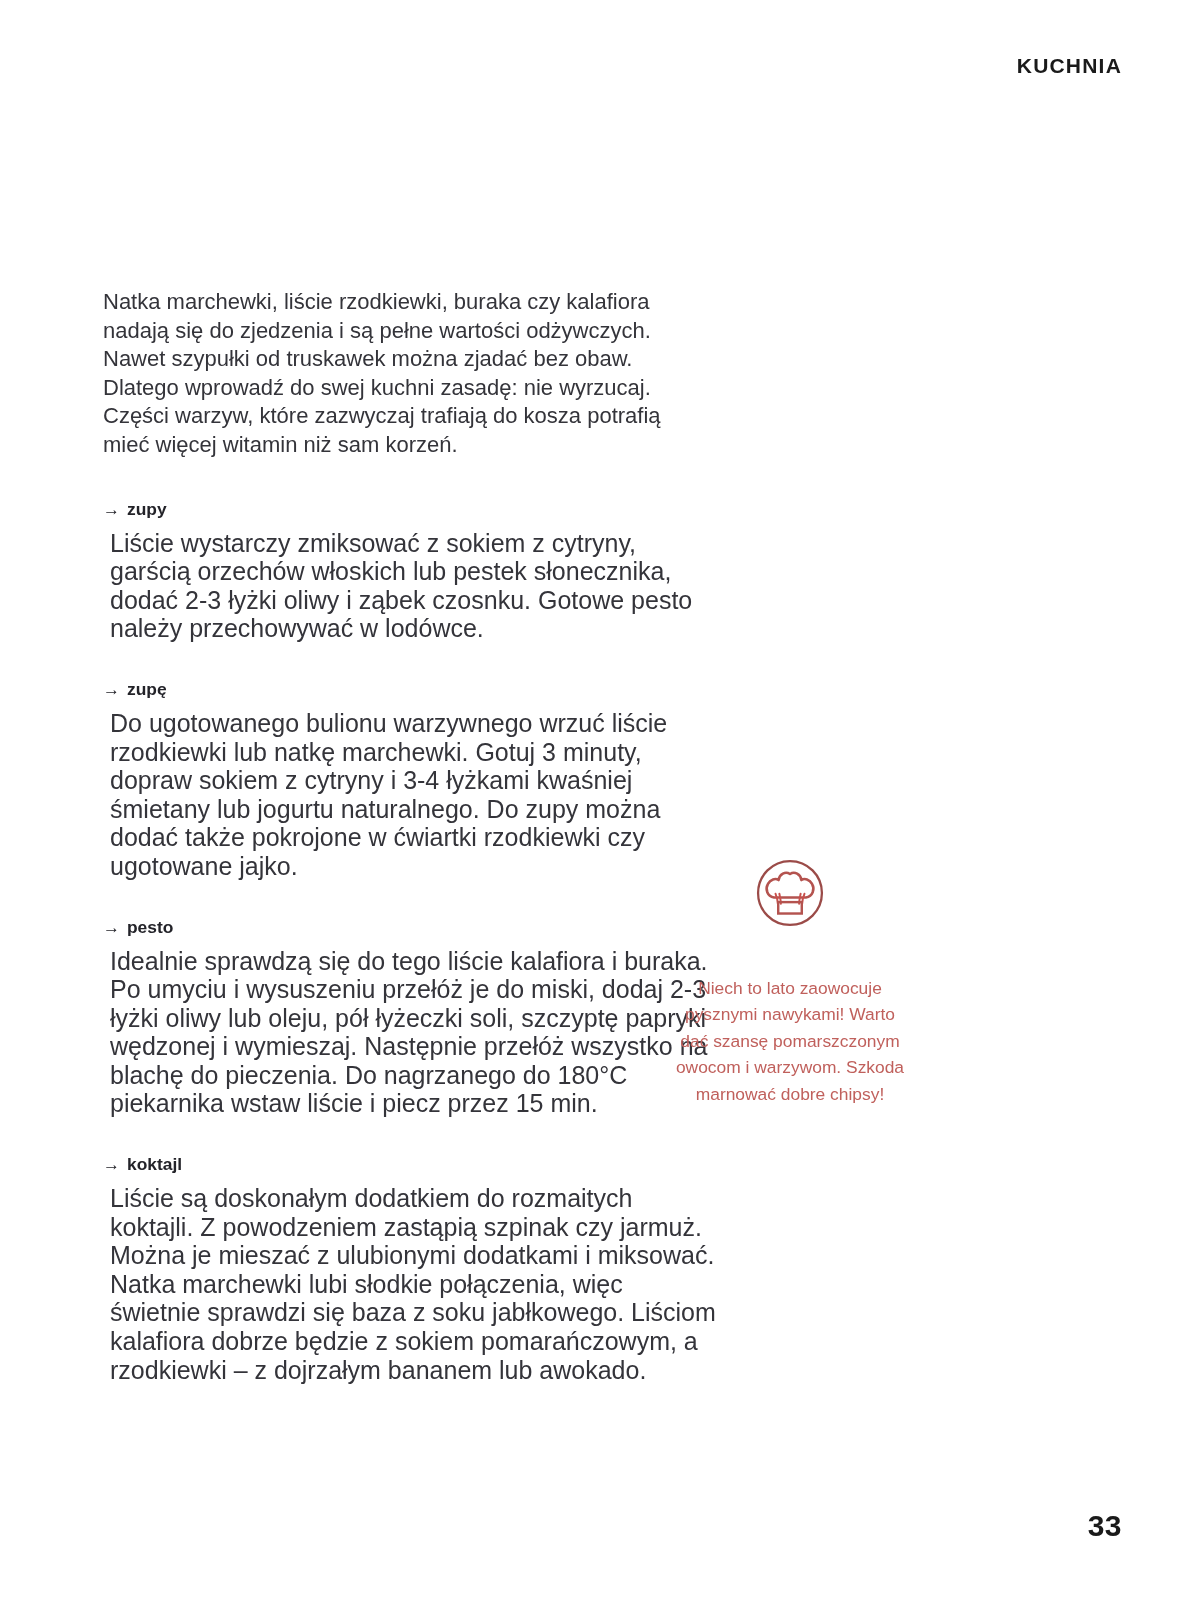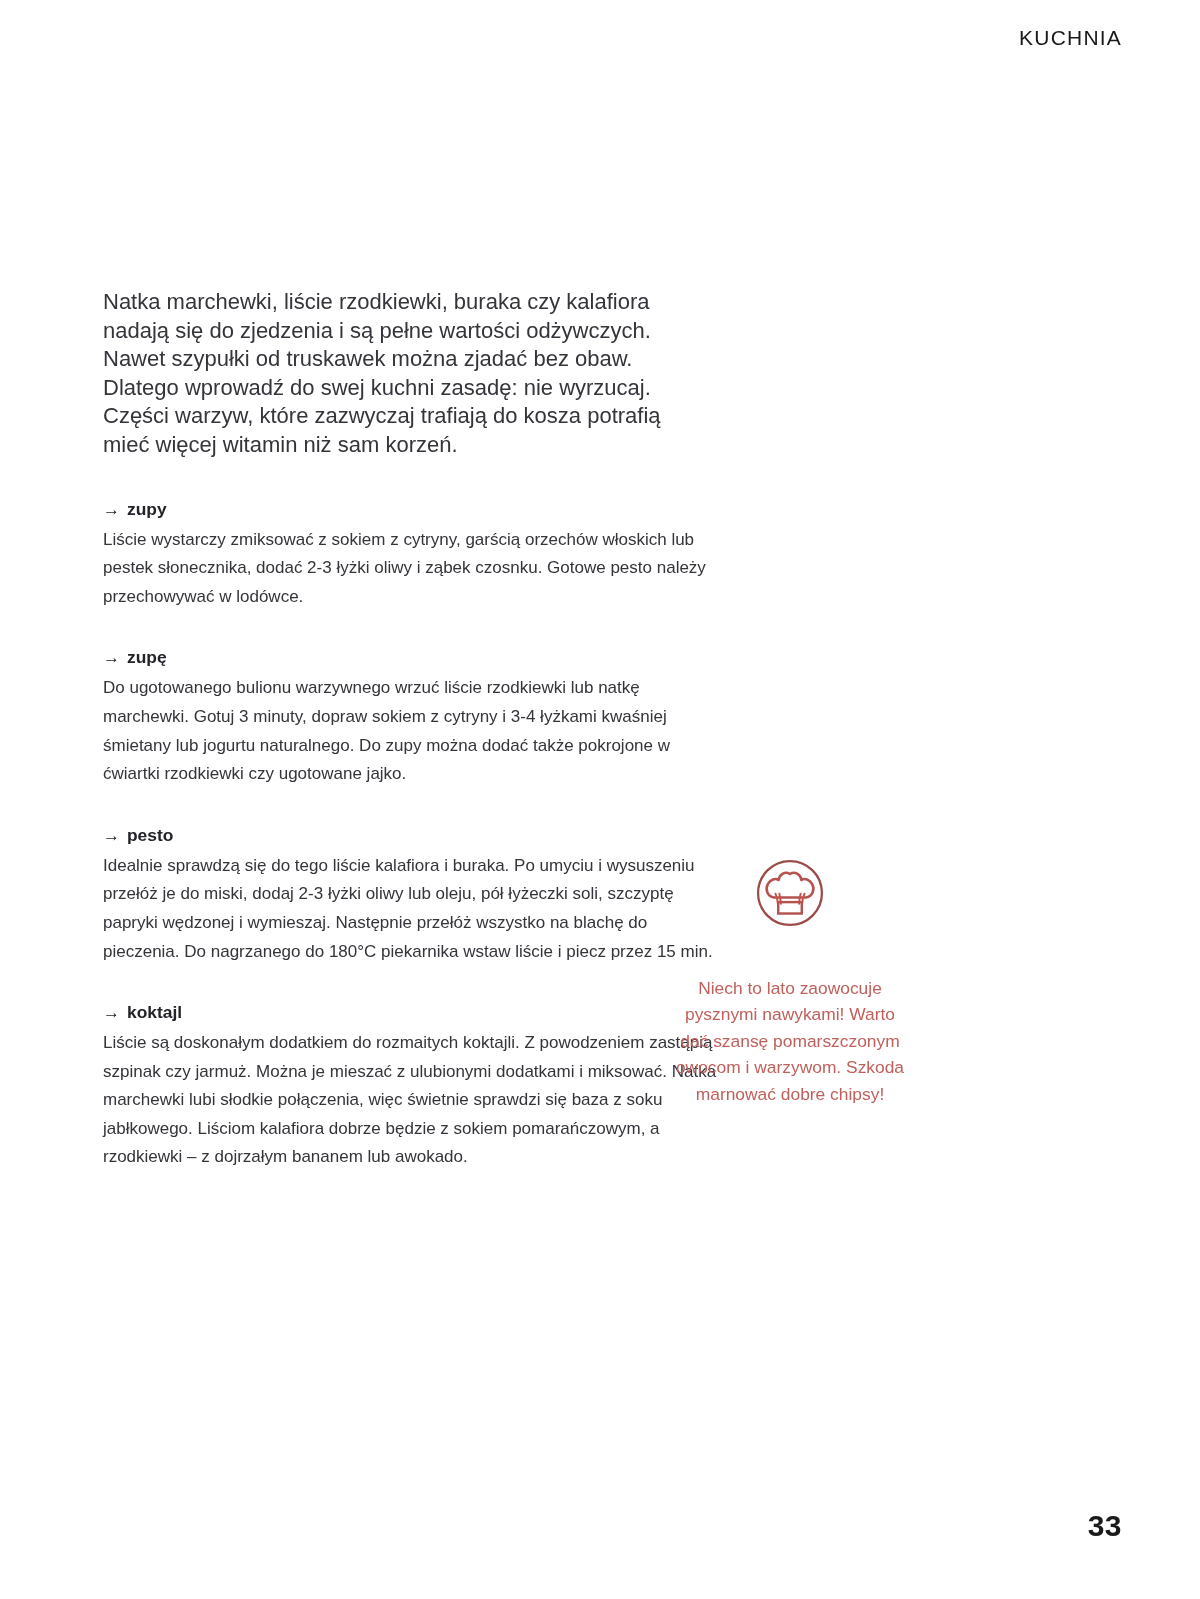--- a/index.html
+++ b/index.html
@@ -13,24 +13,24 @@
     height: 1599px;
     position: relative;
     font-family: "Liberation Sans", "DejaVu Sans", sans-serif;
     color: #2b2b2b;
     overflow: hidden;
   }
 
   
   .running-head {
     position: absolute;
-    top: 26px;
+    top: 54px;
     right: 78px;
     font-size: 21px;
-    font-weight: 400;
+    font-weight: 700;
     letter-spacing: 1.2px;
     color: #1a1a1a;
     text-transform: uppercase;
   }
 
   
   .article {
     position: absolute;
     left: 103px;
     top: 288px;
@@ -74,24 +74,24 @@
   }
 
   .arrow-glyph {
     font-size: 17px;
     font-weight: 700;
     line-height: 1;
     color: #232329;
   }
 
   .body-text {
-    font-size: 17px;
+    font-size: 25px;
     line-height: 28.6px;
     color: #34343a;
-    margin: 0;
+    margin: 7px;
   }
 
   .block {
     margin-bottom: 33px;
   }
   .block:last-child { margin-bottom: 0; }
 
   .block-pesto { margin-bottom: 33px; }
 
   

